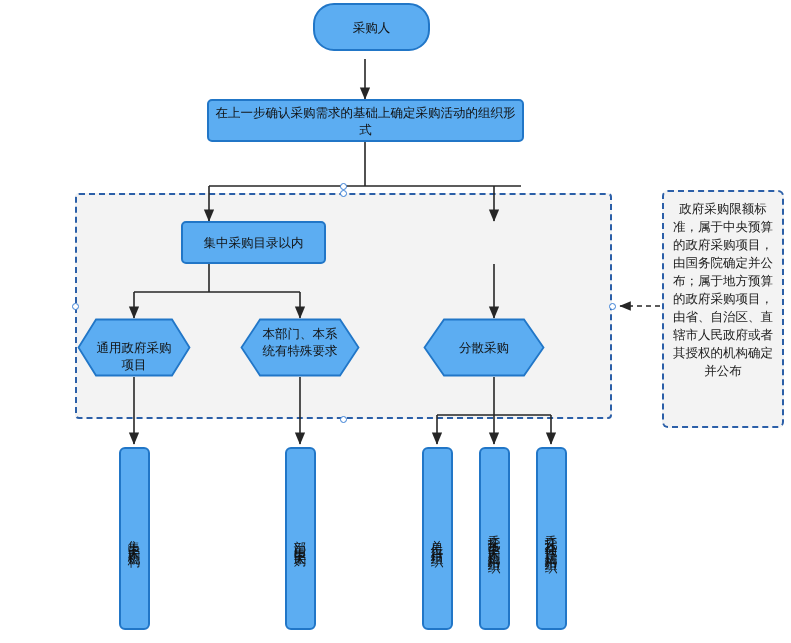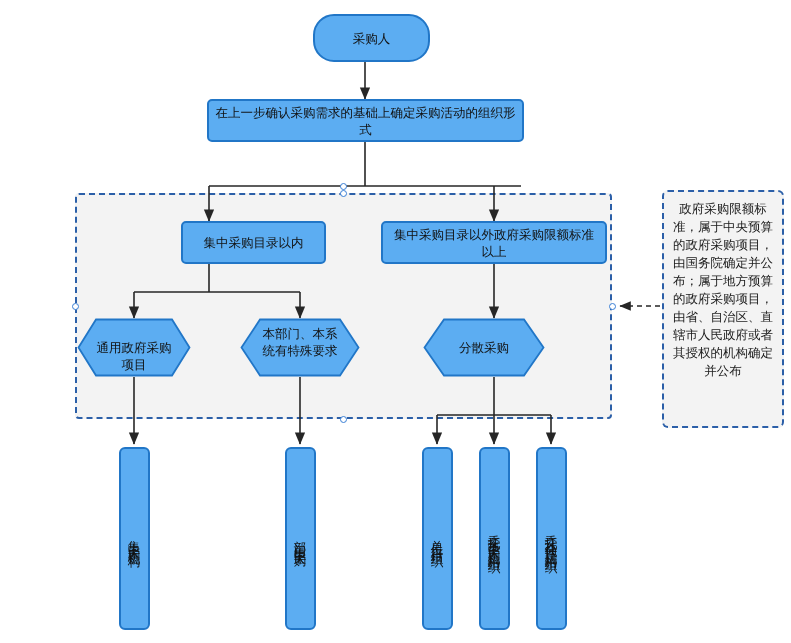--- a/index.html
+++ b/index.html
@@ -150,35 +150,32 @@
       <path d="M660,306 L620,306" marker-end="url(#arwd)"></path>
     </g>
   </svg>
 
   <div class="handle" style="left:71.5px; top:302.5px;"></div>
   <div class="handle" style="left:608.5px; top:302.5px;"></div>
   <div class="handle" style="left:340px; top:189.5px;"></div>
   <div class="handle" style="left:340px; top:415.5px;"></div>
   <div class="handle" style="left:340px; top:182.5px;"></div>
 
-  <div class="node" style="left:313px; top:14px; width:117px; height:48px;border-radius:21px;">
+  <div class="node" style="left:313px; top:3px; width:117px; height:48px;border-radius:21px;">
     <span class="label">采购人</span>
   </div>
 
   <div class="node" style="left:207px; top:99px; width:317px; height:43px;">
     <span class="label">在上一步确认采购需求的基础上确定采购活动的组织形式</span>
   </div>
 
   <div class="node" style="left:137px; top:221px; width:145px; height:43px;margin-left:44px;">
     <span class="label">集中采购目录以内</span>
   </div>
 
-  <div class="node" style="left:381px; top:221px; width:226px; height:43px;">
-    <span class="label">集中采购目录以外政府采购限额标准以上</span>
-  </div>
 
   <div class="hex-wrap" style="left:77px; top:318px; width:114px; height:76px;">
     <svg width="114" height="59" viewBox="0 0 114 59">
       <polygon points="19,1.5 95,1.5 112.5,29.5 95,57.5 19,57.5 1.5,29.5" fill="#5cadf2" stroke="#2176c7" stroke-width="1.8"></polygon>
     </svg>
     <div class="hex-label">通用政府采购项目</div>
   </div>
 
   <div class="hex-wrap" style="left:240px; top:318px; width:120px; height:47px;">
     <svg width="120" height="59" viewBox="0 0 120 59">

